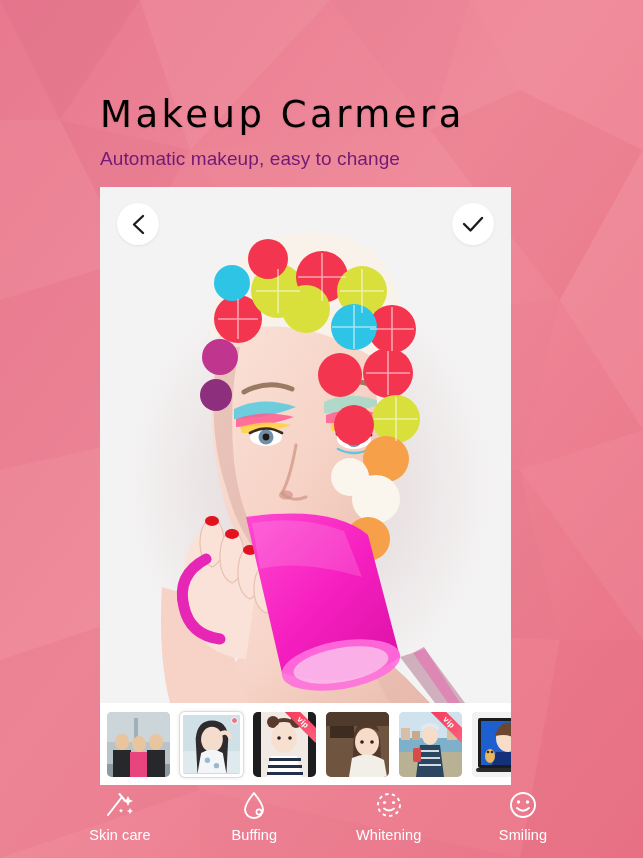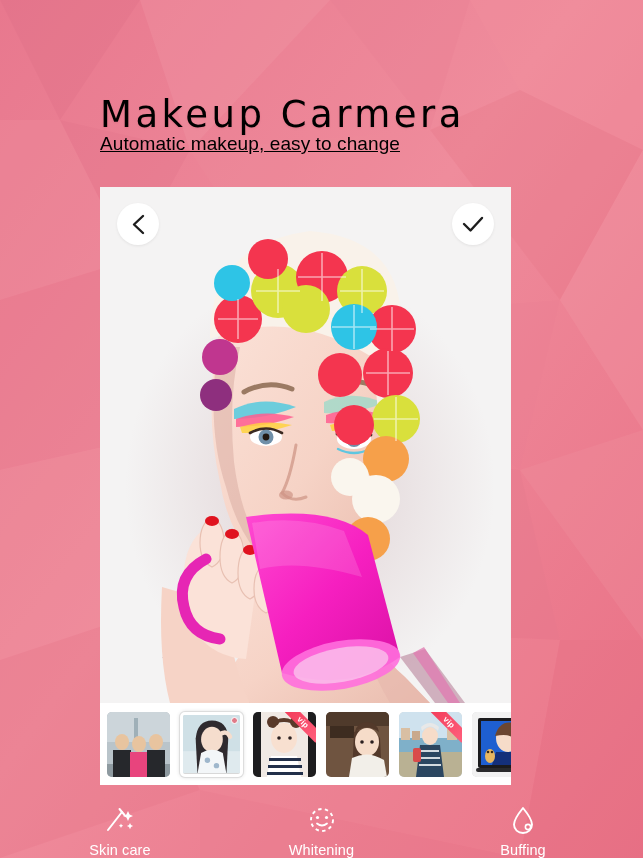--- a/index.html
+++ b/index.html
@@ -19,25 +19,25 @@
     font-family:"DejaVu Sans", sans-serif;
     font-size:37px;
     font-weight:400;
     letter-spacing:3.5px;
     color:#000000;
     line-height:1.0;
     white-space:nowrap;
     text-shadow:0 1px 2px rgba(180,70,90,.18);
   }
   .app-subtitle {
+    margin-top:15px;
     font-size:19px;
-    color:#000000;
+    color:#701a75;
     letter-spacing:.1px;
     white-space:nowrap;
-    text-decoration:underline;
   }
 
   
   .panel {
     position:absolute;
     left:100px; top:187px;
     width:411px; height:598px;
     background:#f4f3f3;
     z-index:4;
     overflow:hidden;
@@ -111,21 +111,21 @@
     position:absolute; top:2px; right:2px;
     width:7px; height:7px; border-radius:50%;
     background:#e07a88; border:1px solid #fff;
     z-index:7;
   }
 
   
   .toolbar {
     position:absolute; left:0; bottom:0;
     width:643px; height:73px;
-    display:flex; align-items:flex-end;
+    display:flex; align-items:flex-start;
     justify-content:space-between;
     padding:4px 78px 0 78px;
     z-index:6;
   }
   .tool {
     width:84px;
     display:flex; flex-direction:column; align-items:center;
   }
   .tool .ic { height:32px; display:flex; align-items:center; justify-content:center; }
   .tool .lb {
@@ -438,35 +438,46 @@
         <path d="M23 5 l1.6 3.4 L28 10 l-3.4 1.6 L23 15 l-1.6-3.4 L18 10 l3.4-1.6 Z" fill="#fff"></path>
         <path d="M25 17 l1 2.1 2.1 1 -2.1 1 -1 2.1 -1-2.1 -2.1-1 2.1-1 Z" fill="#fff"></path>
         <path d="M16 17.5 l.7 1.5 1.5.7 -1.5.7 -.7 1.5 -.7-1.5 -1.5-.7 1.5-.7 Z" fill="#fff"></path>
       </svg>
     </span>
     <span class="lb">Skin care</span>
   </div>
 
   <div class="tool">
     <span class="ic">
+      <svg width="26" height="30" viewBox="0 0 26 30">
+        <path d="M13 3 C13 3 4 14 4 19.5 C4 24.5 8 28 13 28 C18 28 22 24.5 22 19.5 C22 14 13 3 13 3 Z" stroke="#fff" stroke-width="1.9" fill="none" stroke-linejoin="round"></path>
+        <circle cx="18" cy="22" r="2.6" stroke="#fff" stroke-width="1.6" fill="none"></circle>
+      </svg>
+    </span>
+    <span class="lb">Buffing</span>
+  </div>
+
+  <div class="tool">
+    <span class="ic">
       <svg width="32" height="30" viewBox="0 0 32 30">
         <circle cx="16" cy="15" r="11" stroke="#fff" stroke-width="1.9" fill="none" stroke-dasharray="3.4 3.4"></circle>
         <circle cx="11.5" cy="12.5" r="1.6" fill="#fff"></circle>
         <circle cx="20.5" cy="12.5" r="1.6" fill="#fff"></circle>
         <path d="M11 18.5 Q16 22.5 21 18.5" stroke="#fff" stroke-width="1.8" fill="none" stroke-linecap="round"></path>
       </svg>
     </span>
     <span class="lb">Whitening</span>
   </div>
 
+
   <div class="tool">
     <span class="ic">
-      <svg width="26" height="30" viewBox="0 0 26 30">
-        <path d="M13 3 C13 3 4 14 4 19.5 C4 24.5 8 28 13 28 C18 28 22 24.5 22 19.5 C22 14 13 3 13 3 Z" stroke="#fff" stroke-width="1.9" fill="none" stroke-linejoin="round"></path>
-        <circle cx="18" cy="22" r="2.6" stroke="#fff" stroke-width="1.6" fill="none"></circle>
+      <svg width="30" height="30" viewBox="0 0 30 30">
+        <circle cx="15" cy="15" r="12" stroke="#fff" stroke-width="1.9" fill="none"></circle>
+        <circle cx="10.5" cy="12" r="1.7" fill="#fff"></circle>
+        <circle cx="19.5" cy="12" r="1.7" fill="#fff"></circle>
+        <path d="M9 18 Q15 23.5 21 18" stroke="#fff" stroke-width="1.9" fill="none" stroke-linecap="round"></path>
       </svg>
     </span>
-    <span class="lb">Buffing</span>
-  </div>
-
-
+    <span class="lb">Smiling</span>
+  </div>
 
 </div>
 
 </body></html>

